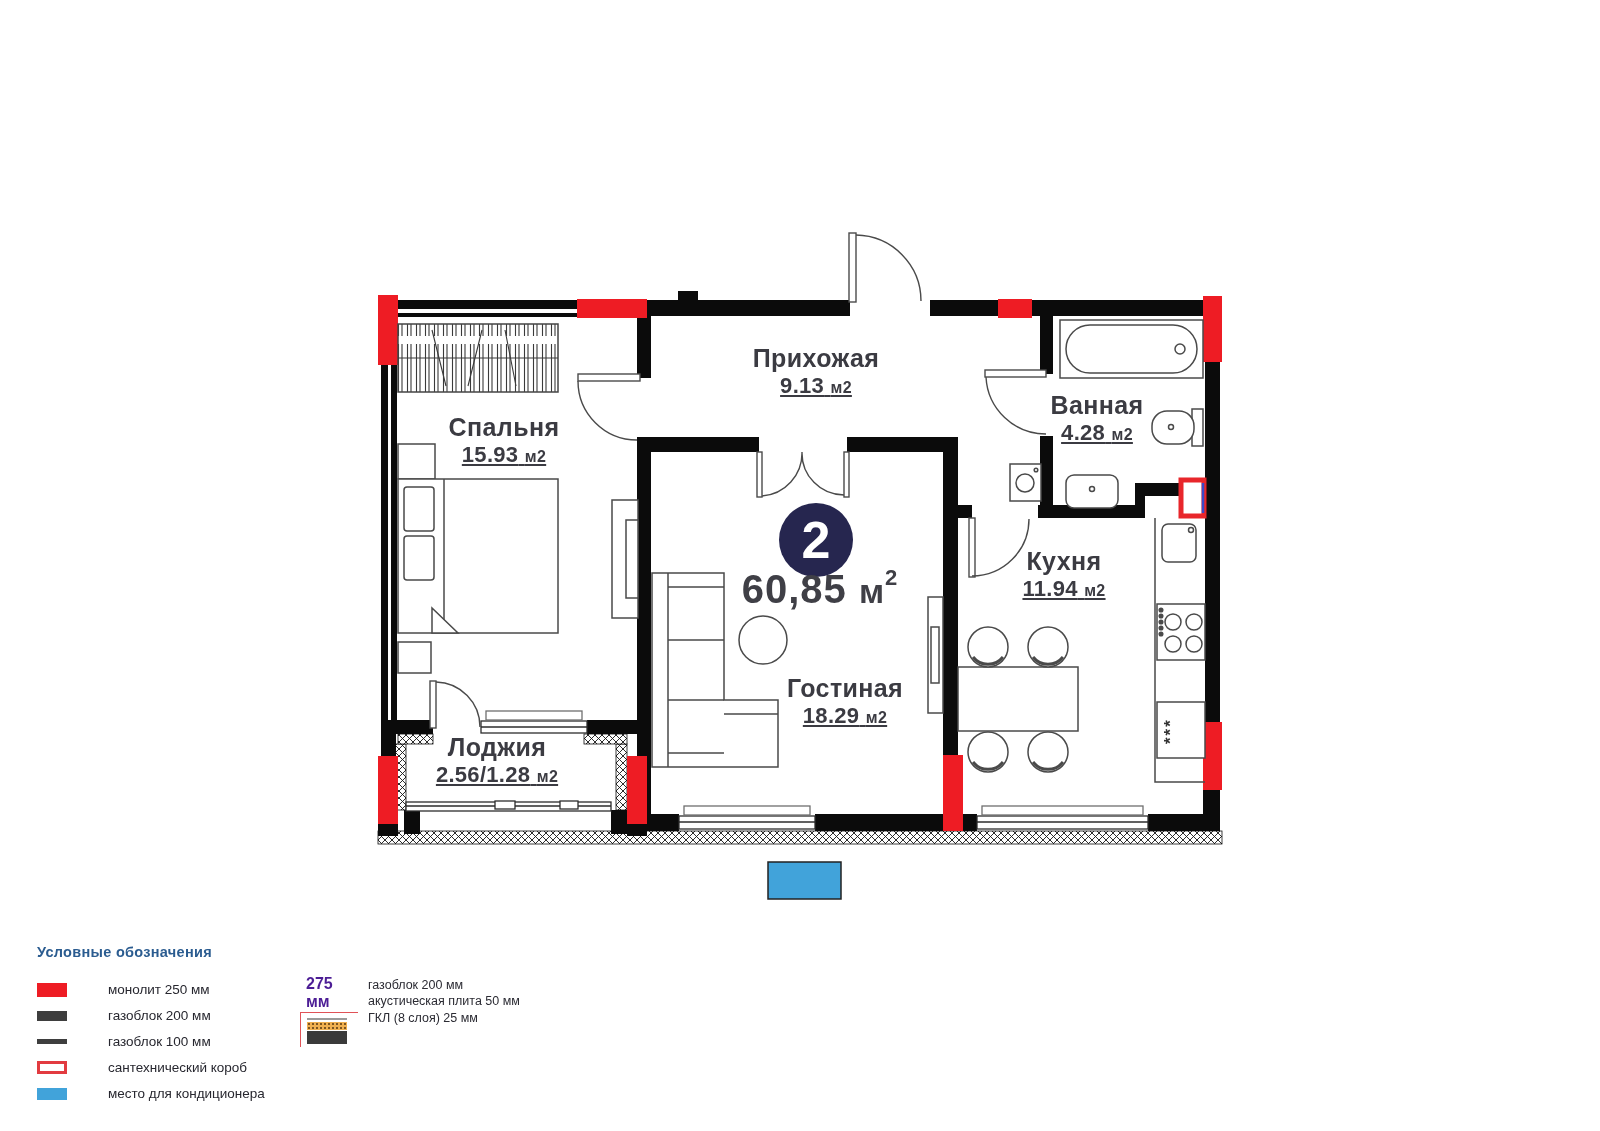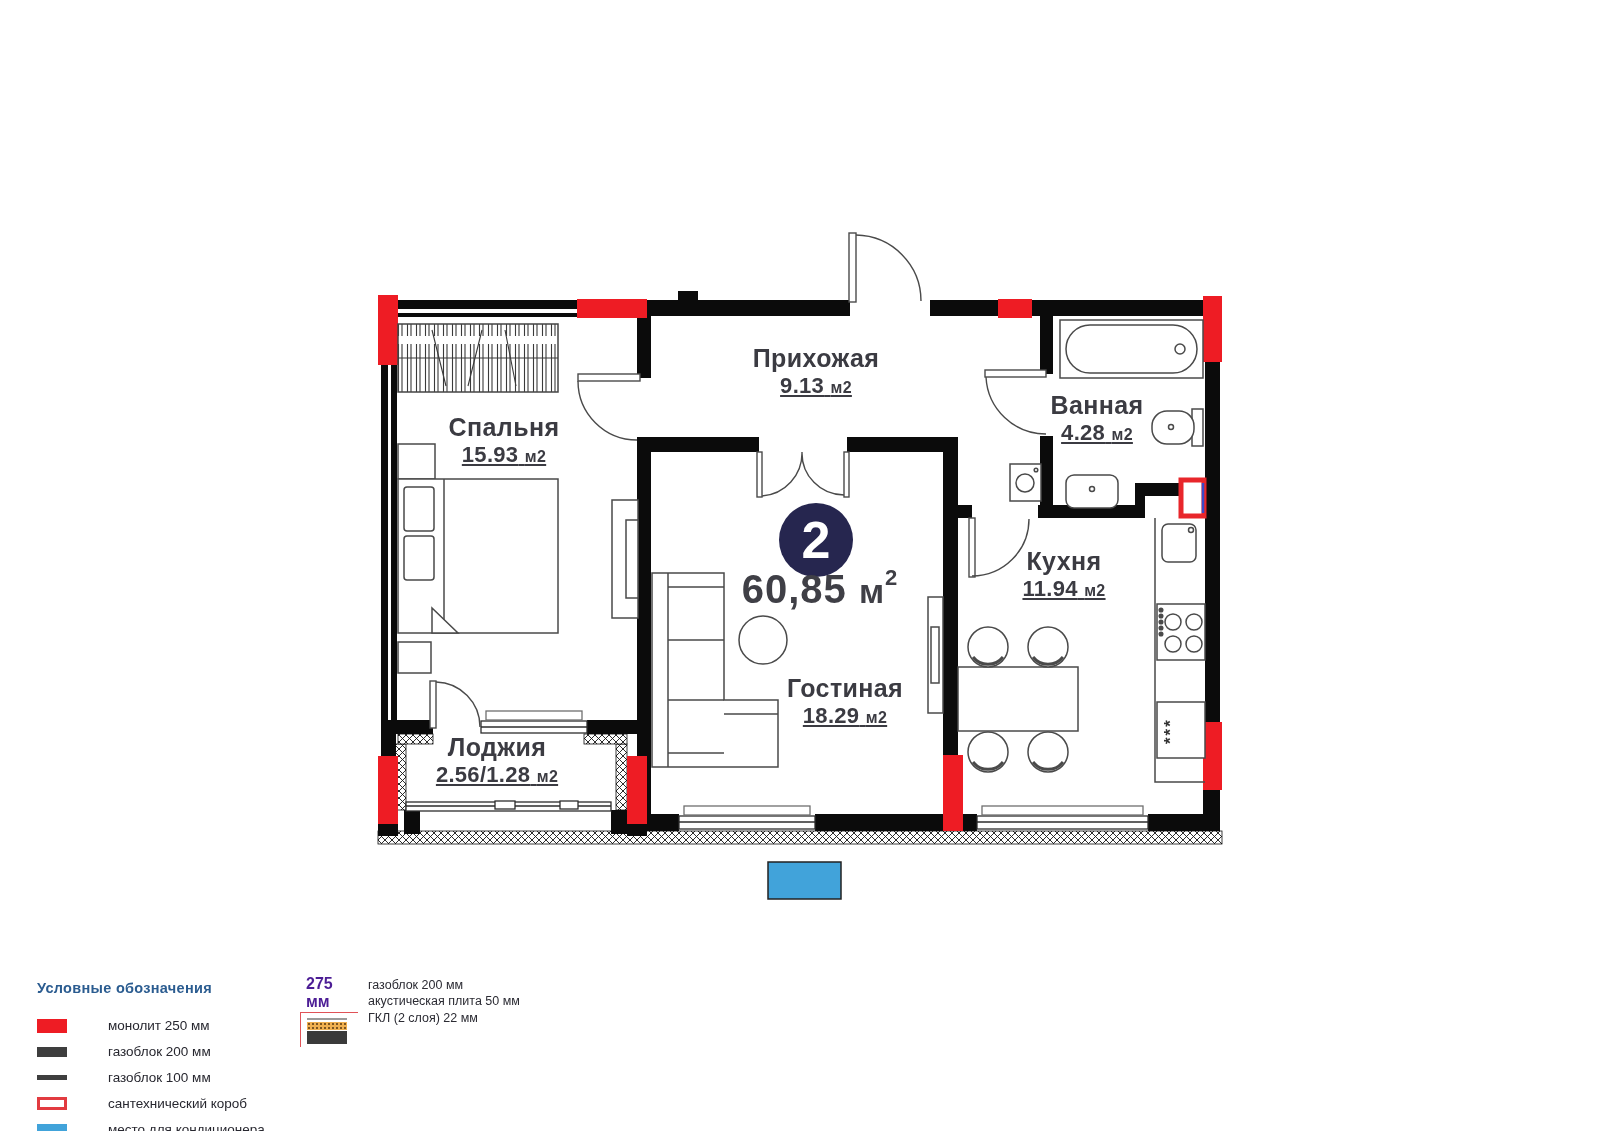--- a/index.html
+++ b/index.html
@@ -13,21 +13,21 @@
   .room-area .unit{font-size:16px;font-weight:700;}
   .badge{position:absolute;left:779px;top:503px;width:74px;height:74px;border-radius:50%;
          background:#26264f;display:flex;align-items:center;justify-content:center;}
   .badge span{color:#fff;font-size:52px;font-weight:700;line-height:1;}
   .total{position:absolute;left:820px;top:565px;transform:translateX(-50%);
          font-size:40px;font-weight:700;color:#3f3f46;letter-spacing:1px;white-space:nowrap;}
   .total .unit{font-size:34px;}
   .total sup{font-size:22px;vertical-align:18px;}
   
   .legend{position:absolute;left:37px;top:944px;}
-  .legend-title{font-size:14.5px;font-weight:700;color:#2b5c90;letter-spacing:.3px;margin-top:36px;}
+  .legend-title{font-size:14.5px;font-weight:700;color:#2b5c90;letter-spacing:.3px;}
   .legend-items{margin-top:22px;}
   .legend-row{display:flex;align-items:center;margin-bottom:11px;gap:28px;}
   .sw{width:30px;margin-right:13px;flex:0 0 auto;}
   .sw-monolith{height:14px;background:#ee1c24;}
   .sw-g200{height:10px;background:#3e3e3e;}
   .sw-g100{height:5px;background:#3e3e3e;margin-top:2px;margin-bottom:2px;}
   .sw-duct{height:7px;background:#fff;border:3px solid #e23b40;width:24px;}
   .sw-ac{height:12px;background:#41a3da;}
   .legend-label{font-size:13.5px;color:#27272f;font-weight:500;}
   
@@ -318,18 +318,18 @@
         <span class="ws-dim">275 мм</span>
         <div class="ws-icon">
           <div class="layer layer-gray"></div>
           <div class="layer layer-acoustic"></div>
           <div class="layer layer-dark"></div>
         </div>
       </div>
       <div class="ws-text">
         <div>газоблок 200 мм</div>
         <div>акустическая плита 50 мм</div>
-        <div>ГКЛ (2 слоя) 22 мм</div>
+        <div>ГКЛ (8 слоя) 25 мм</div>
       </div>
     </div>
   </div>
 
 </div>
 
 </body></html>

